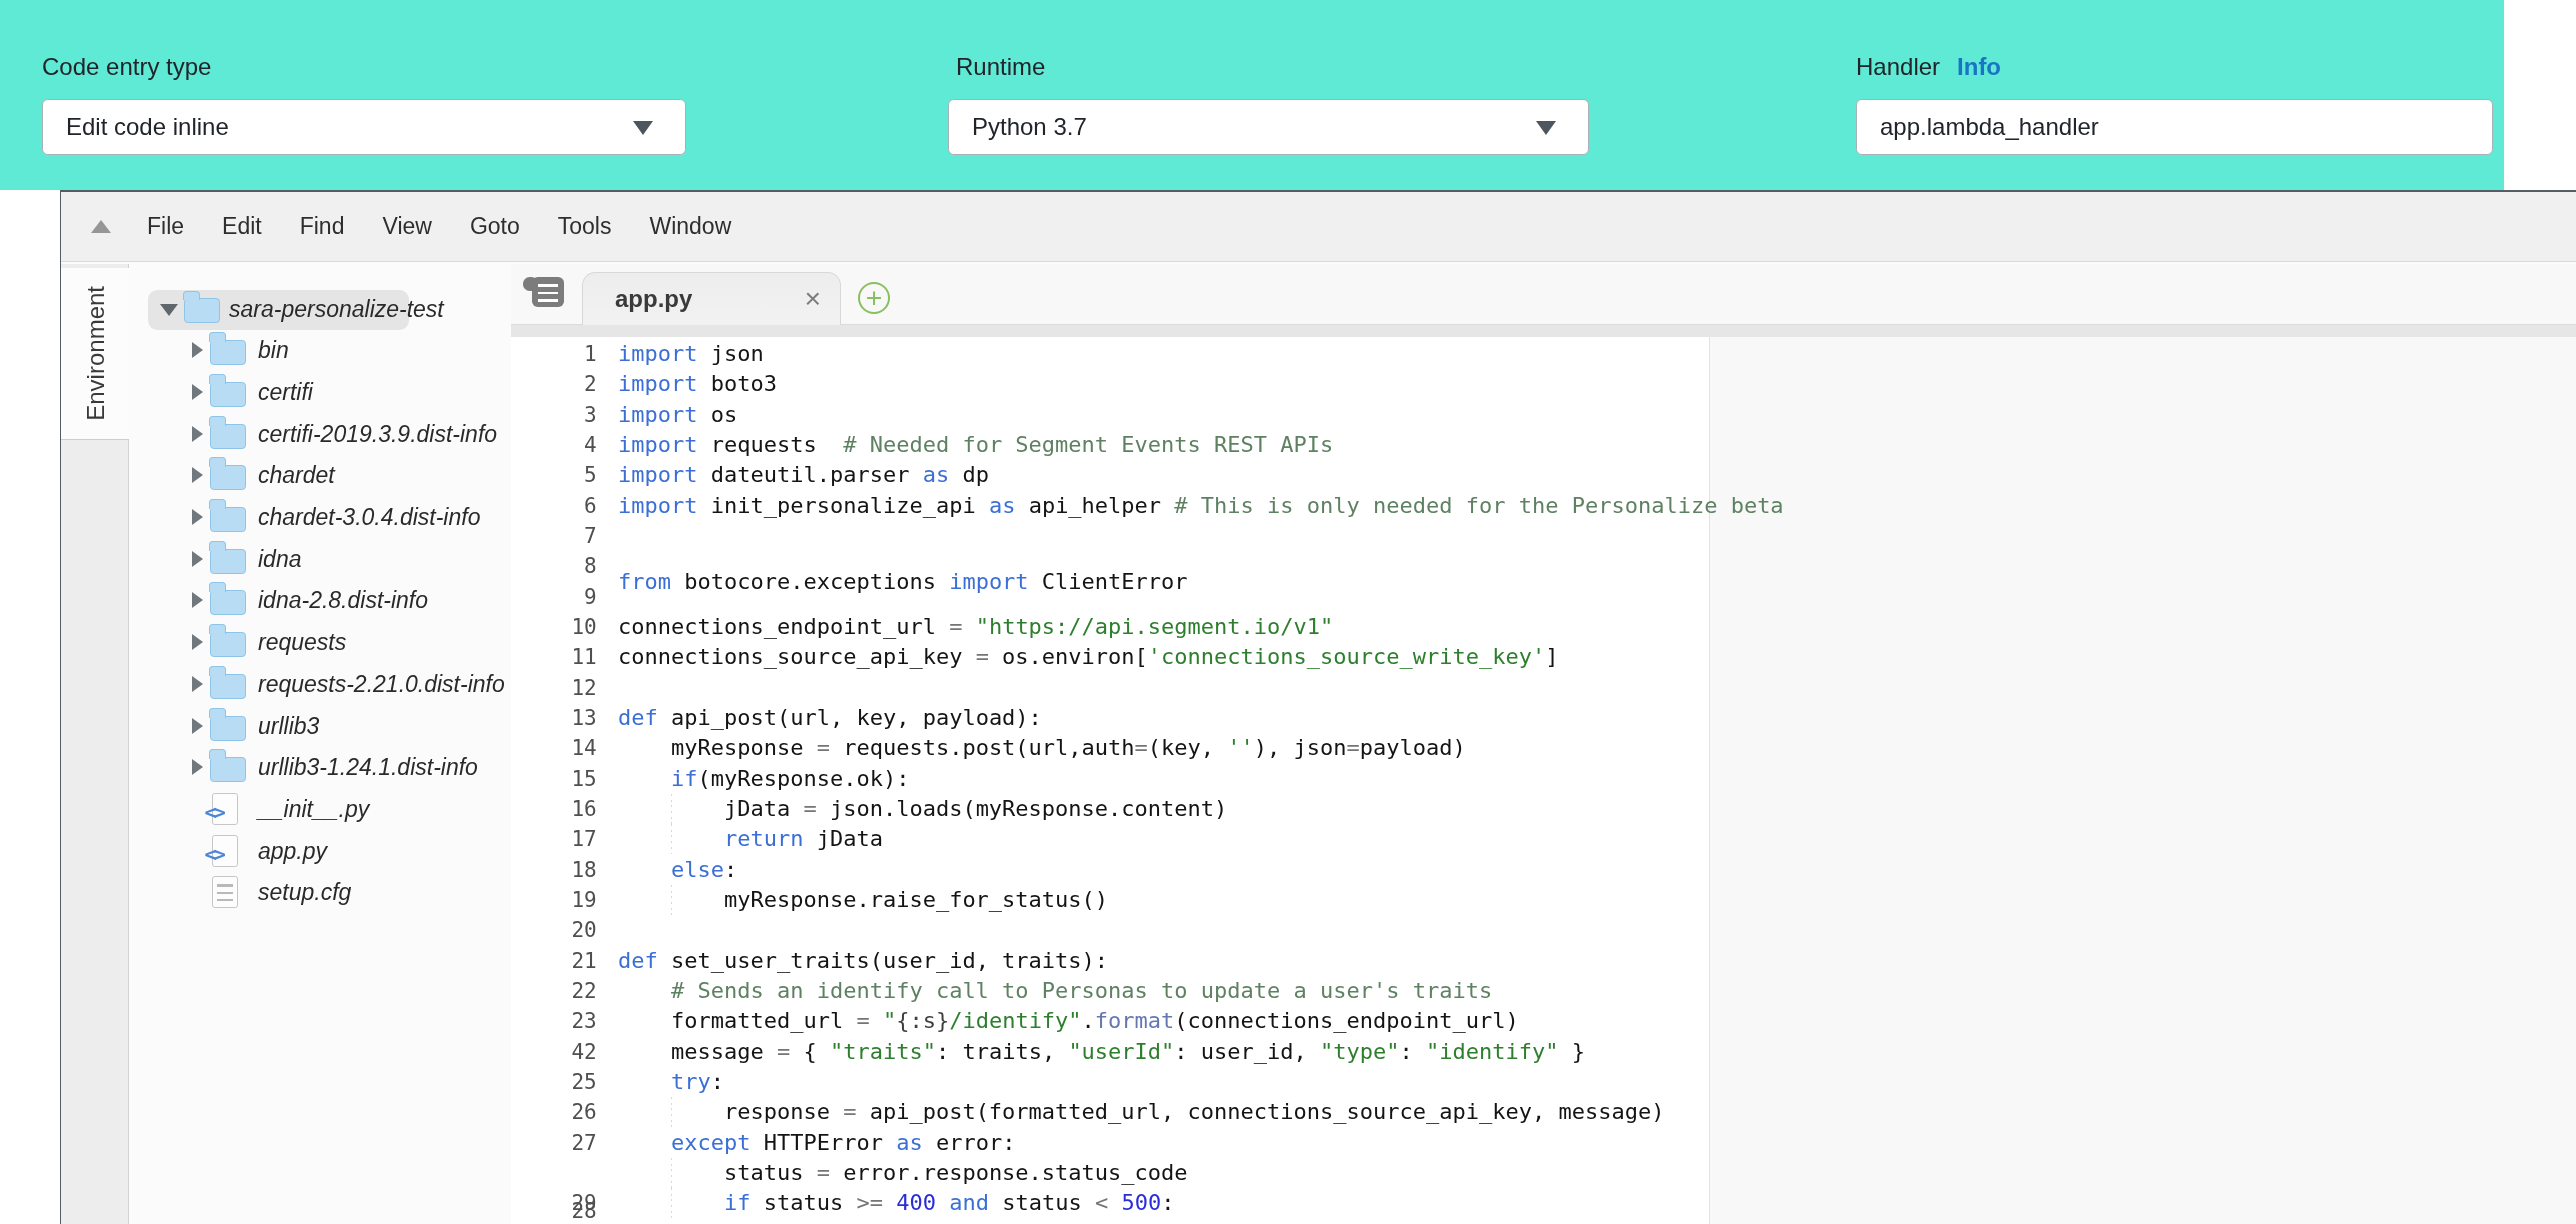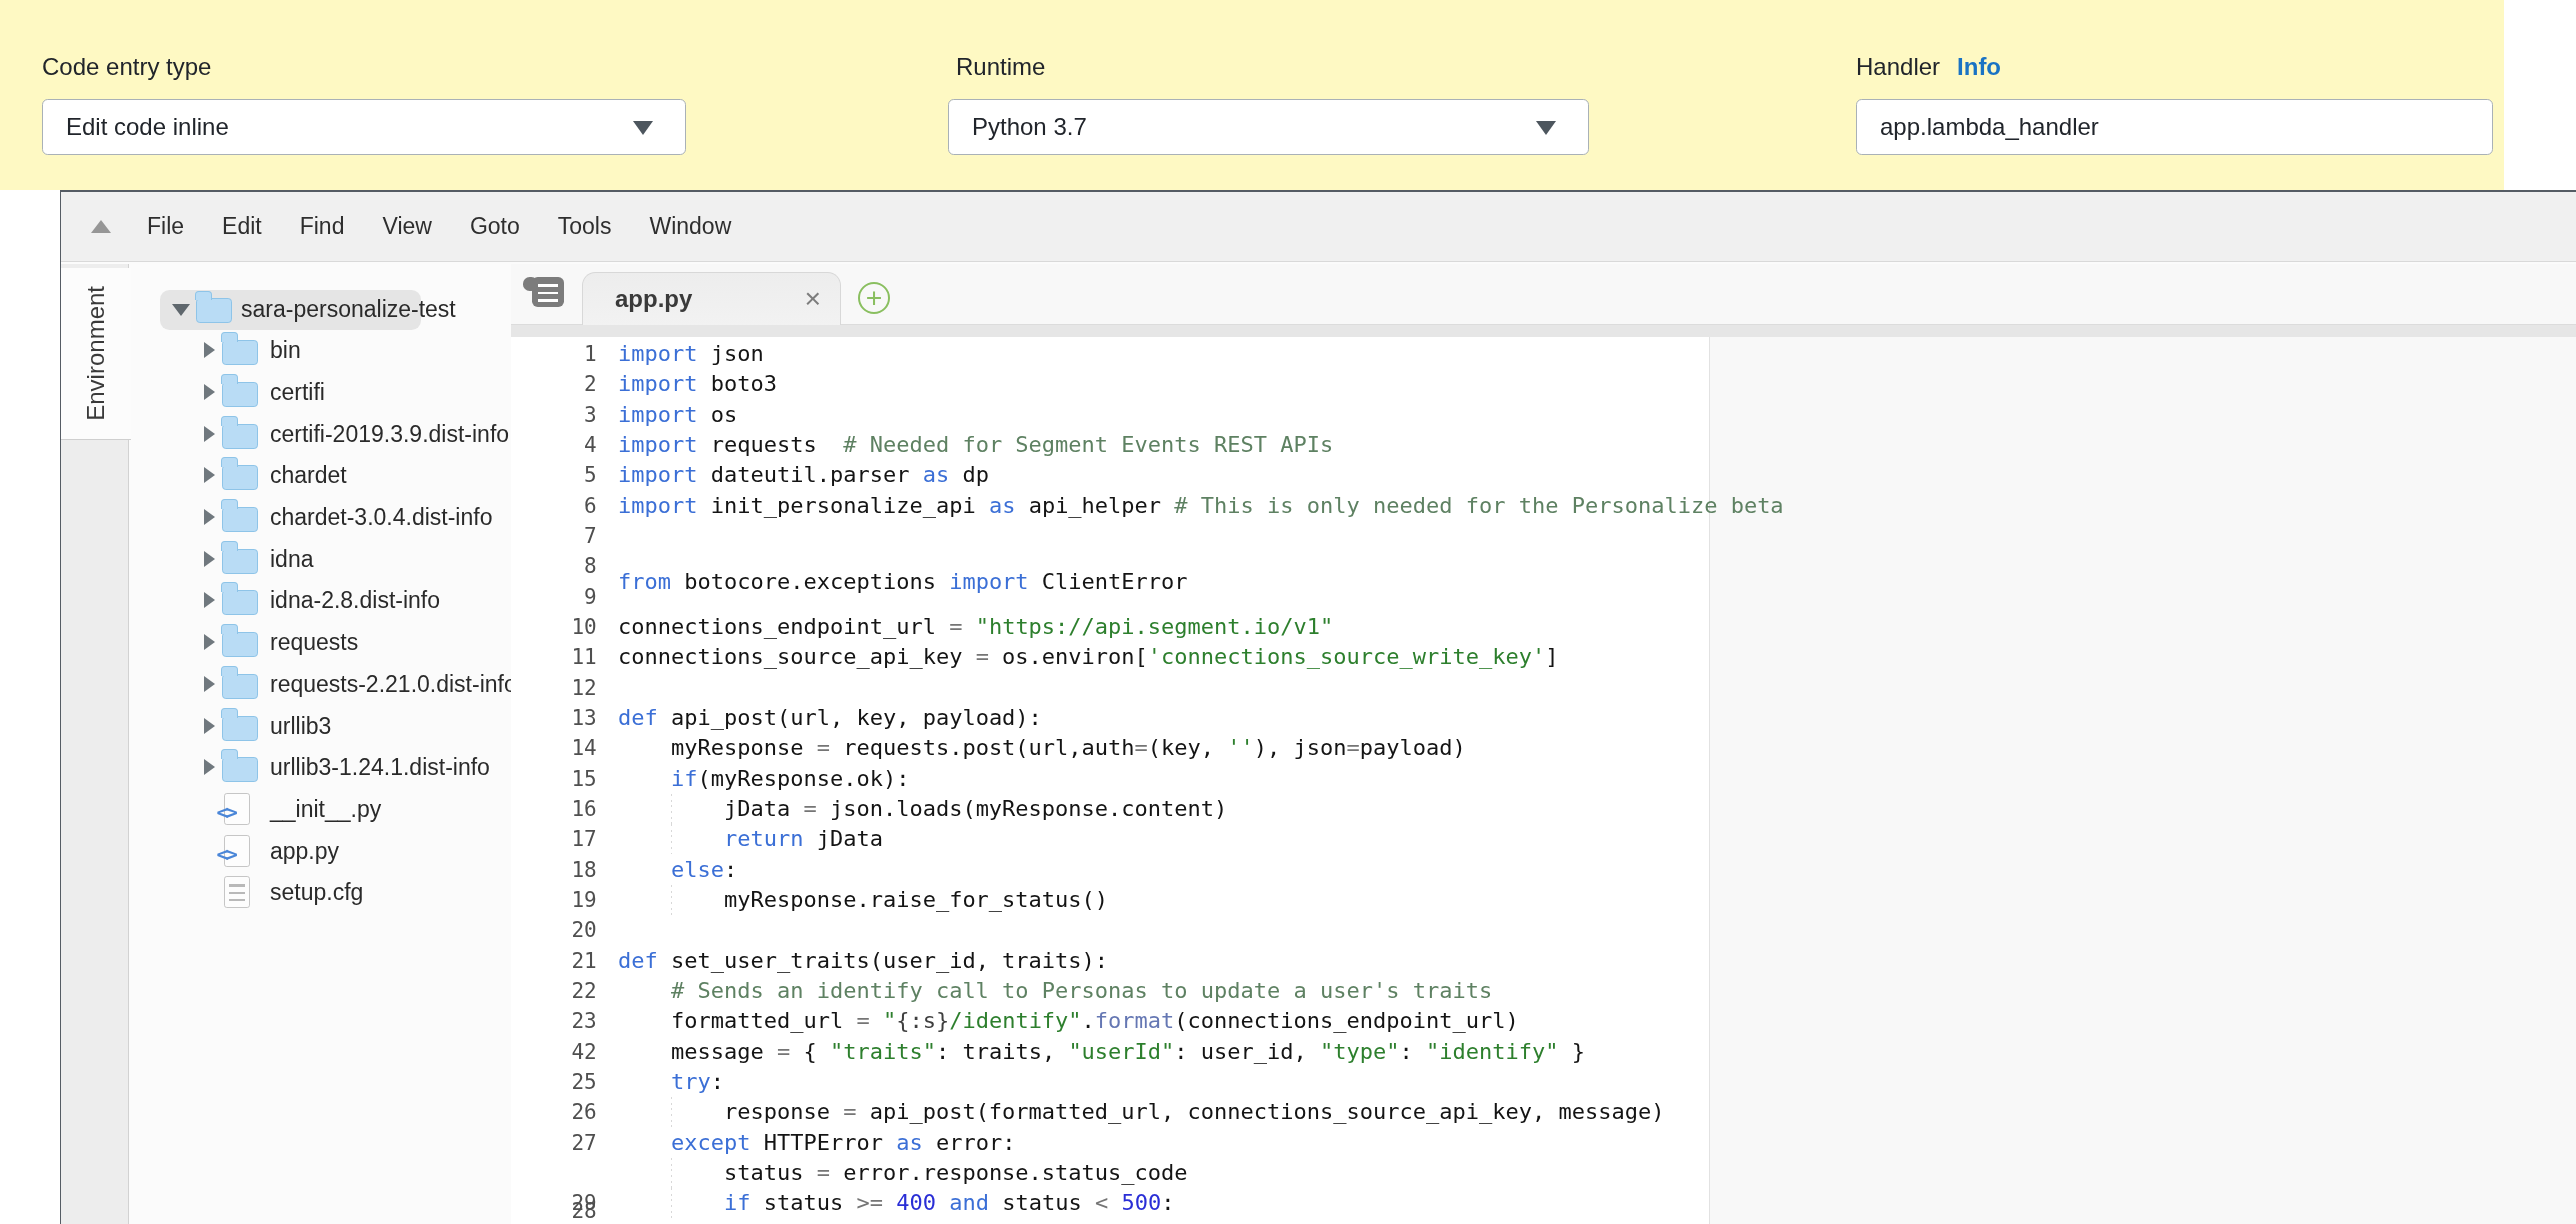--- a/index.html
+++ b/index.html
@@ -1,20 +1,20 @@
 <!DOCTYPE html>
 <html style="font-size:15px"><head>
 <meta charset="utf-8">
 <style>
   html,body{margin:0;padding:0;width:2576px;height:1225px;overflow:hidden;background:#ffffff;
     font-family:"Liberation Sans", sans-serif;}
   *{box-sizing:border-box;}
 
   
-  .topbar{position:absolute;left:0;top:0;width:2504px;height:190px;background:#fef9c3;}
+  .topbar{position:absolute;left:0;top:0;width:2504px;height:190px;background:#5eead4;}
   .fgroup{position:absolute;top:0;height:190px;}
   .flabel{position:absolute;top:53px;font-size:24px;color:#21252b;font-weight:500;white-space:nowrap;}
   .info-link{color:#1a73c4;font-weight:700;margin-left:17px;cursor:pointer;}
   .sel{position:absolute;top:99px;height:56px;background:#fff;border:1.9px solid #a9b1b7;border-radius:5.7px;
        display:flex;align-items:center;padding-left:23px;font-size:24px;color:#21252b;cursor:pointer;}
   .sel .caret-dn{position:absolute;right:32px;top:21px;width:0;height:0;
        border-left:10.4px solid transparent;border-right:10.4px solid transparent;border-top:14.2px solid #4d565e;}
   .tinput{position:absolute;top:99px;height:56px;background:#fff;border:1.9px solid #a9b1b7;border-radius:5.7px;
        display:flex;align-items:center;padding-left:23px;font-size:24px;color:#21252b;}
 
@@ -31,21 +31,21 @@
 
   .pbody{position:absolute;left:0;top:72px;right:0;bottom:0;}
 
   
   .sidestrip{position:absolute;left:0;top:0;width:68px;bottom:0;background:#ededed;border-right:1.9px solid #d2d2d2;}
   .envtab{position:absolute;left:0;top:3.8px;width:70px;height:172px;background:#fcfcfc;
           border-bottom:1.9px solid #cfcfcf;display:flex;align-items:center;justify-content:center;cursor:pointer;}
   .envlabel{writing-mode:vertical-rl;transform:rotate(180deg);font-size:24px;color:#3a3a3a;white-space:nowrap;}
 
   
-  .tree{position:absolute;left:80px;top:0;width:412px;bottom:0;background:#fbfbfb;border-right:1.9px solid #cfcfcf;}
+  .tree{position:absolute;left:68px;top:0;width:412px;bottom:0;background:#fbfbfb;border-right:1.9px solid #cfcfcf;font-style:italic;}
   .trow{position:absolute;left:0;height:38px;width:100%;display:block;cursor:pointer;}
   .trow .lbl{position:absolute;top:50%;transform:translateY(-50%);font-size:23px;color:#2a2a2a;white-space:nowrap;}
   .sel-bg{position:absolute;left:19px;top:25px;width:261px;height:40px;background:#e5e5e5;border-radius:9.5px;}
   .caret-down{position:absolute;width:0;height:0;top:50%;margin-top:-4.7px;
       border-left:9.5px solid transparent;border-right:9.5px solid transparent;border-top:12.3px solid #5f676d;}
   .caret-right{position:absolute;width:0;height:0;top:50%;margin-top:-8.5px;
       border-top:8.5px solid transparent;border-bottom:8.5px solid transparent;border-left:11.4px solid #70787e;}
   .icon-folder{position:absolute;top:50%;margin-top:-10.4px;width:36px;height:25px;background:#b9dcf5;
       border:1.9px solid #8ec4e8;border-radius:3.8px;}
   .icon-folder::before{content:"";position:absolute;left:-1.9px;top:-8.5px;width:15px;height:8.5px;

